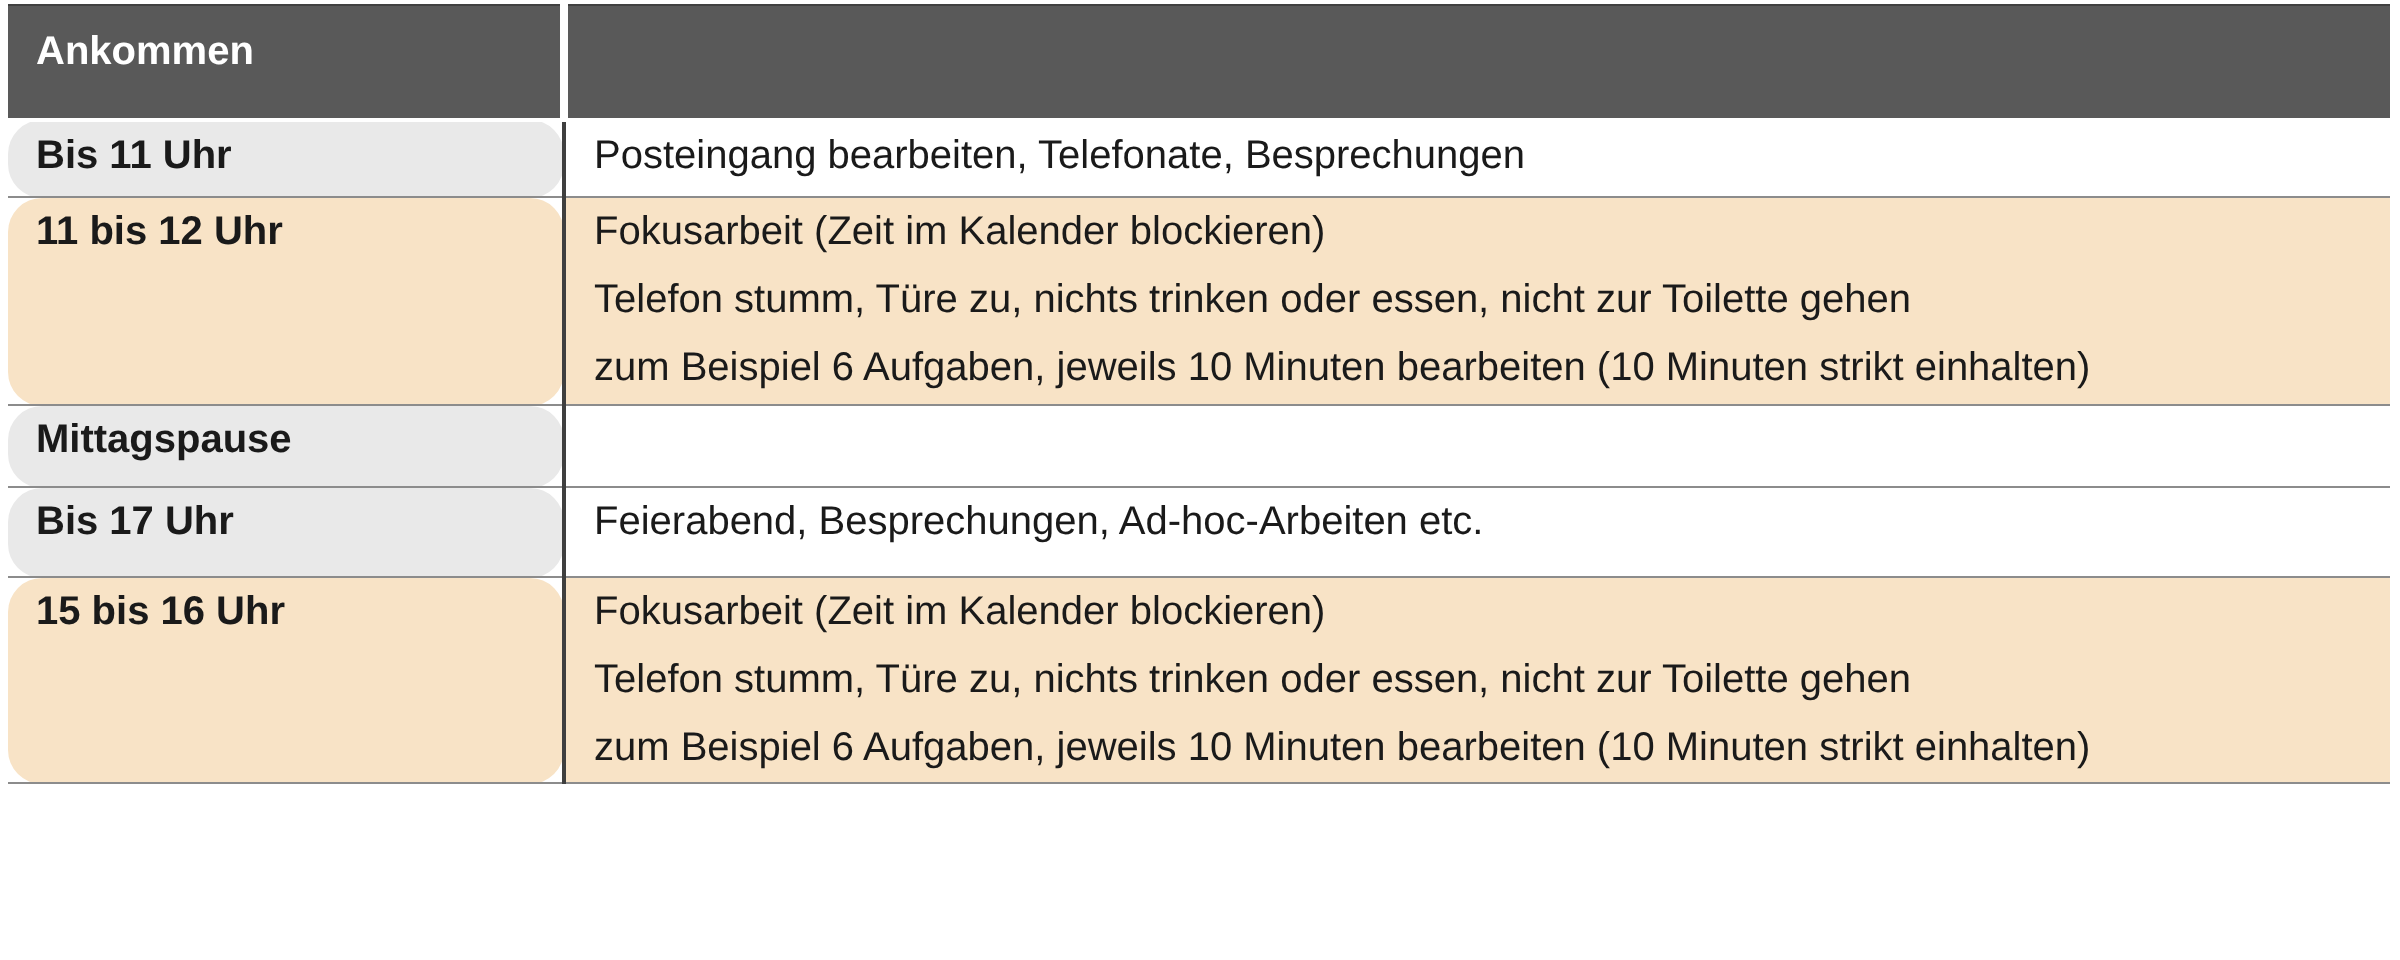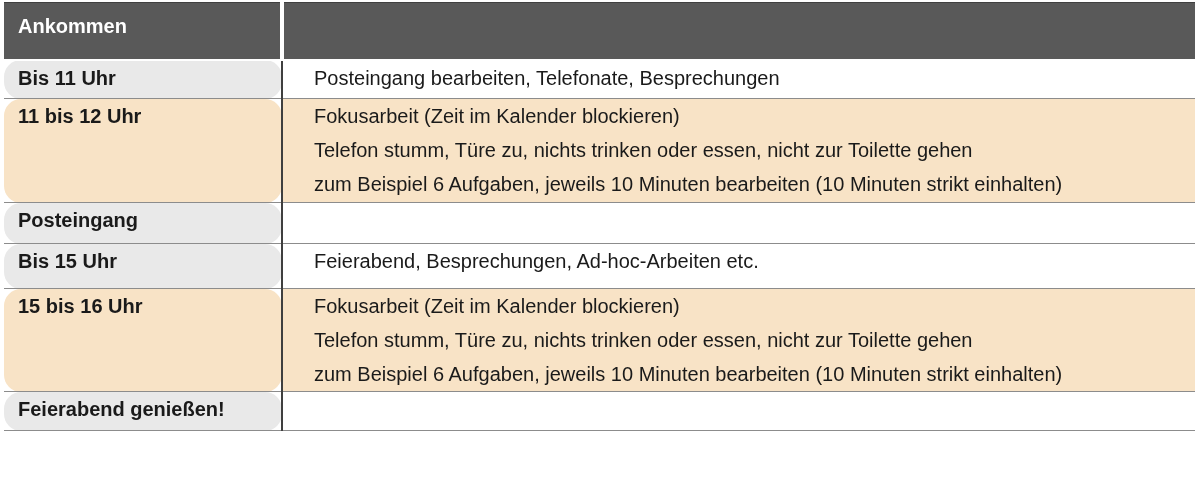--- a/index.html
+++ b/index.html
@@ -49,21 +49,21 @@
   tbody tr:last-child td{border-bottom:1px solid var(--row-border);}
   tbody td.label-cell{
     background:var(--label-bg);
     font-weight:700;
     padding-left:14px;
     border-right:2px solid var(--divider);
     border-radius:17px;
   }
   tbody td.content-cell{
     background:#ffffff;
-    padding-left:31px;
+    padding-left:14px;
     padding-right:6px;
   }
   tbody tr.highlight td.label-cell,
   tbody tr.highlight td.content-cell{
     background:var(--highlight-bg);
   }
   
   tbody tr:nth-child(1){height:39px;}
   tbody tr:nth-child(2){height:104px;margin-left:24px;}
   tbody tr:nth-child(3){height:41px;}
@@ -97,36 +97,32 @@
         </tr>
         <tr class="highlight">
           <td class="label-cell"><span>11 bis 12 Uhr</span></td>
           <td class="content-cell">
             <div class="content-line">Fokusarbeit (Zeit im Kalender blockieren)</div>
             <div class="content-line">Telefon stumm, Türe zu, nichts trinken oder essen, nicht zur Toilette gehen</div>
             <div class="content-line">zum Beispiel 6 Aufgaben, jeweils 10 Minuten bearbeiten (10 Minuten strikt einhalten)</div>
           </td>
         </tr>
         <tr>
-          <td class="label-cell"><span>Posteingang</span></td>
+          <td class="label-cell"><span>Mittagspause</span></td>
           <td class="content-cell"></td>
         </tr>
         <tr>
-          <td class="label-cell"><span>Bis 15 Uhr</span></td>
+          <td class="label-cell"><span>Bis 17 Uhr</span></td>
           <td class="content-cell">
             <div class="content-line">Feierabend, Besprechungen, Ad-hoc-Arbeiten etc.</div>
           </td>
         </tr>
         <tr class="highlight">
           <td class="label-cell"><span>15 bis 16 Uhr</span></td>
           <td class="content-cell">
             <div class="content-line">Fokusarbeit (Zeit im Kalender blockieren)</div>
             <div class="content-line">Telefon stumm, Türe zu, nichts trinken oder essen, nicht zur Toilette gehen</div>
             <div class="content-line">zum Beispiel 6 Aufgaben, jeweils 10 Minuten bearbeiten (10 Minuten strikt einhalten)</div>
           </td>
         </tr>
-        <tr>
-          <td class="label-cell"><span>Feierabend genießen!</span></td>
-          <td class="content-cell"></td>
-        </tr>
       </tbody>
   </table>
 </div>
 
 </body></html>

